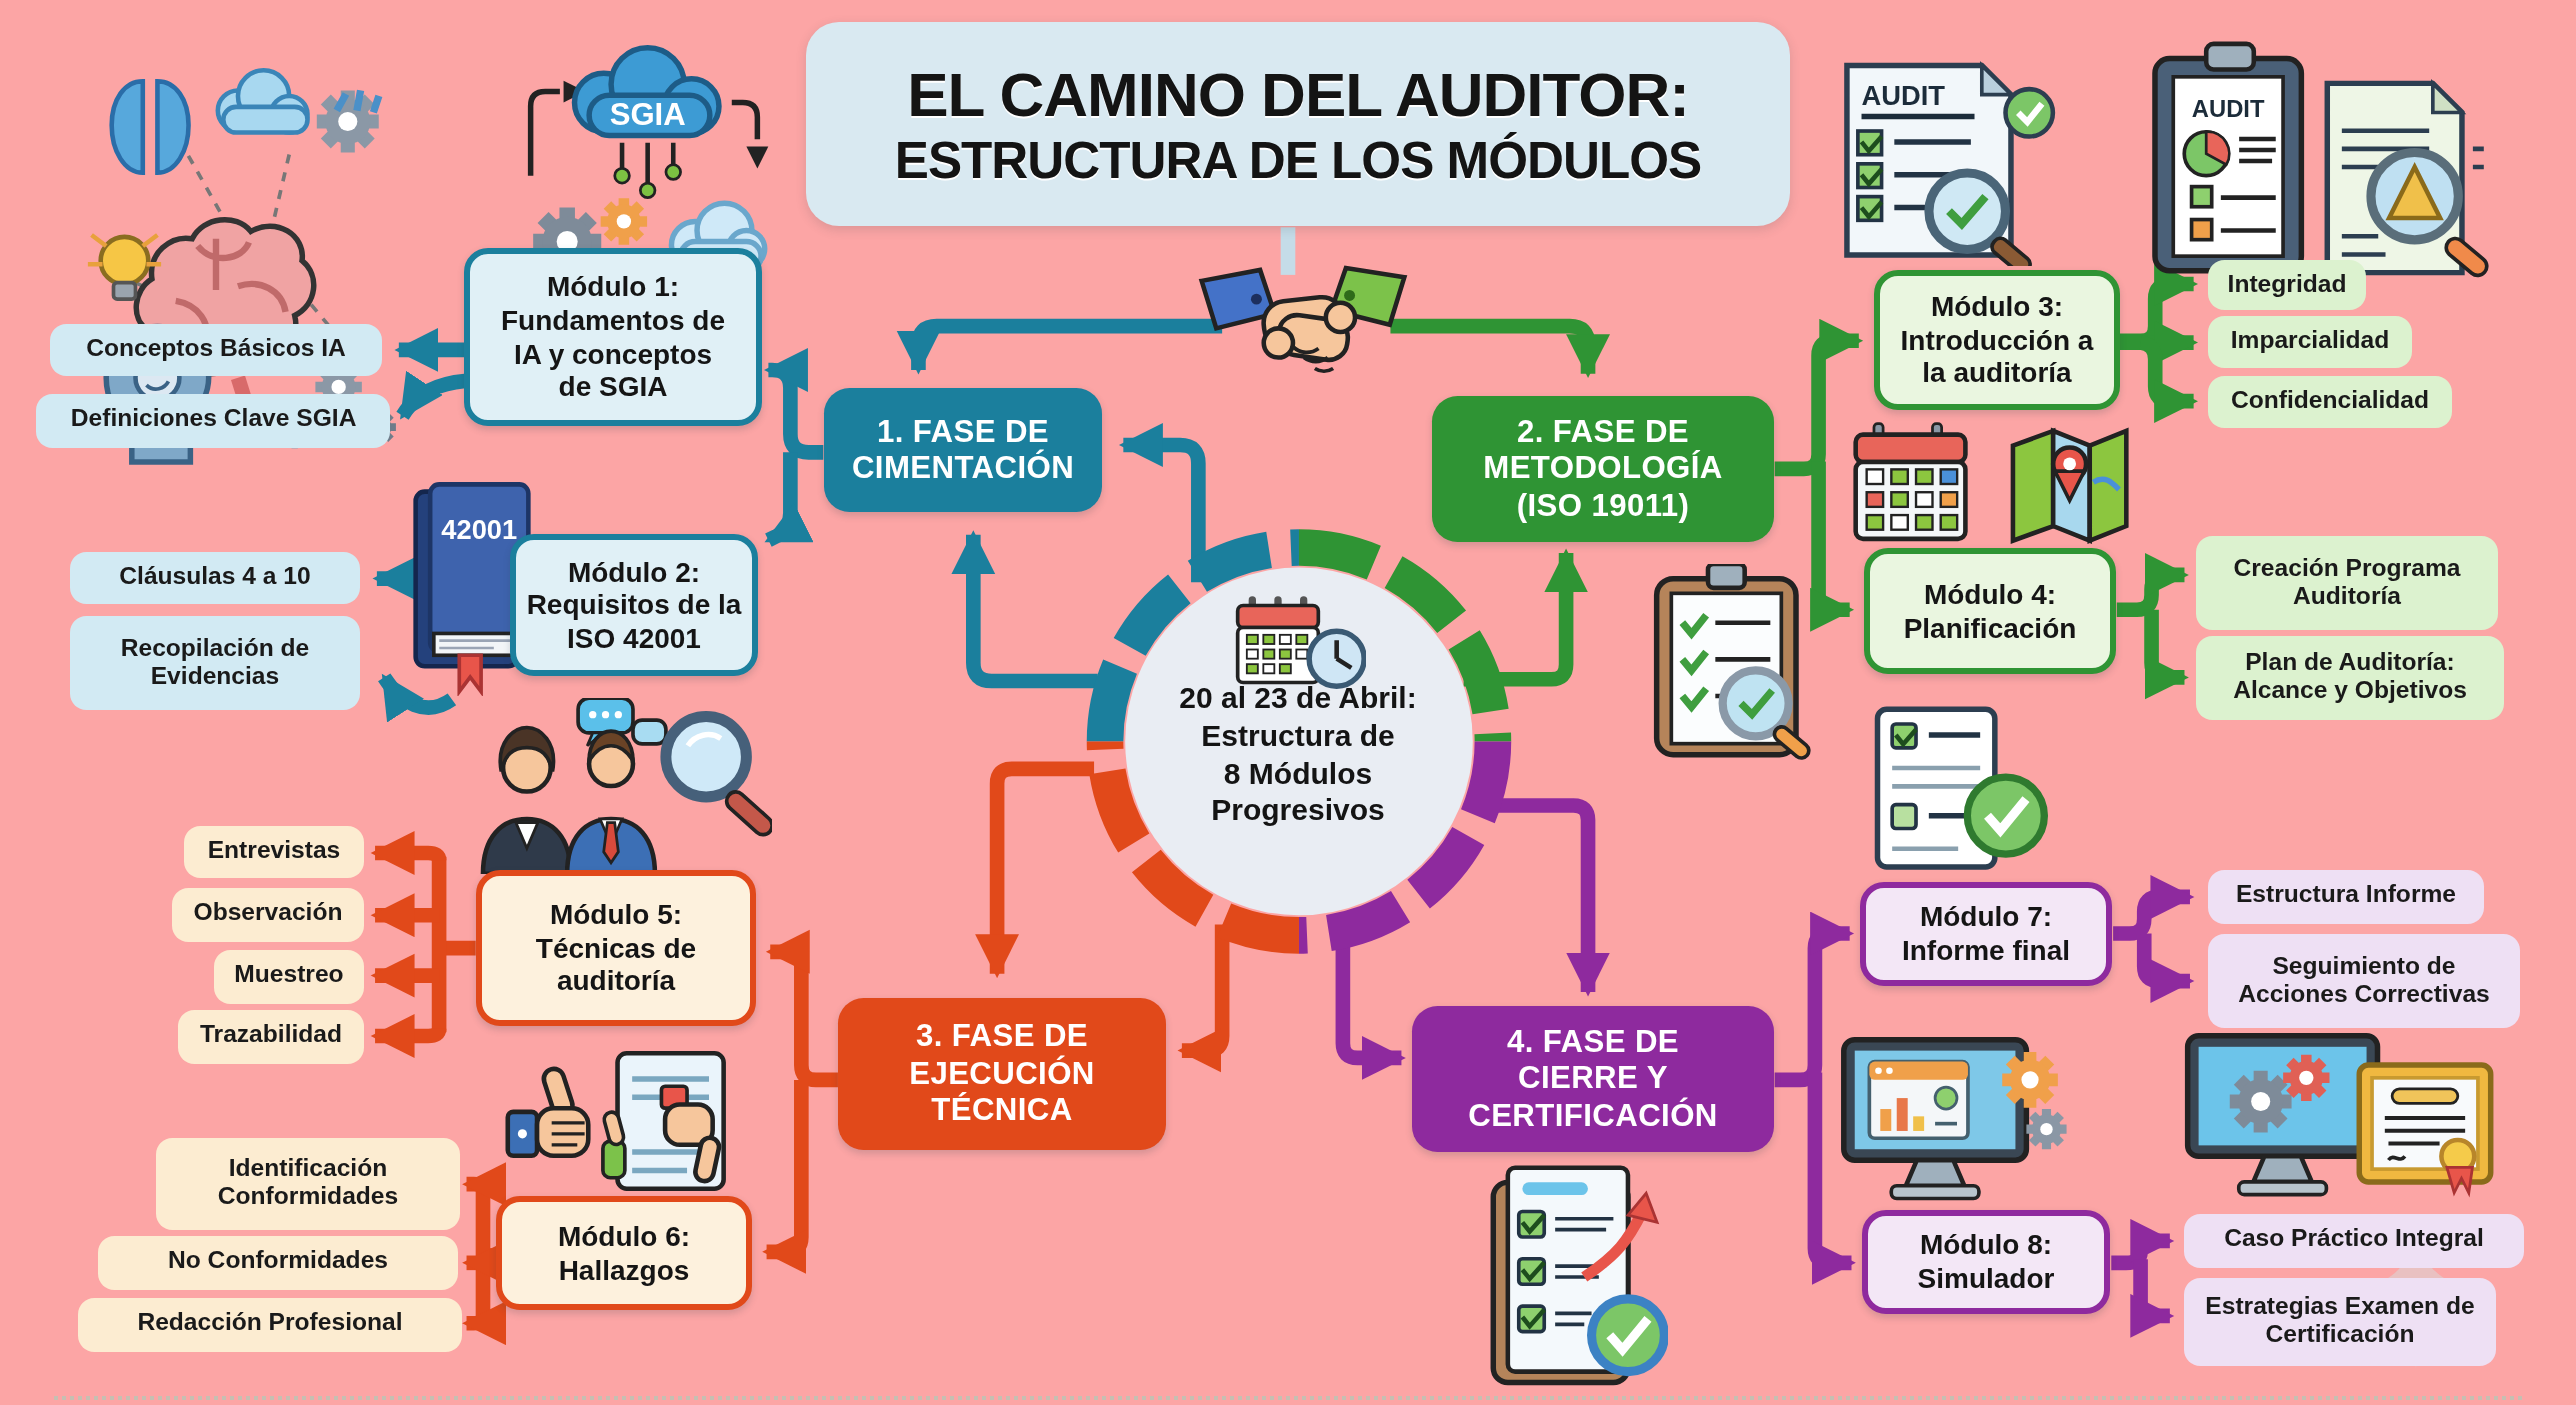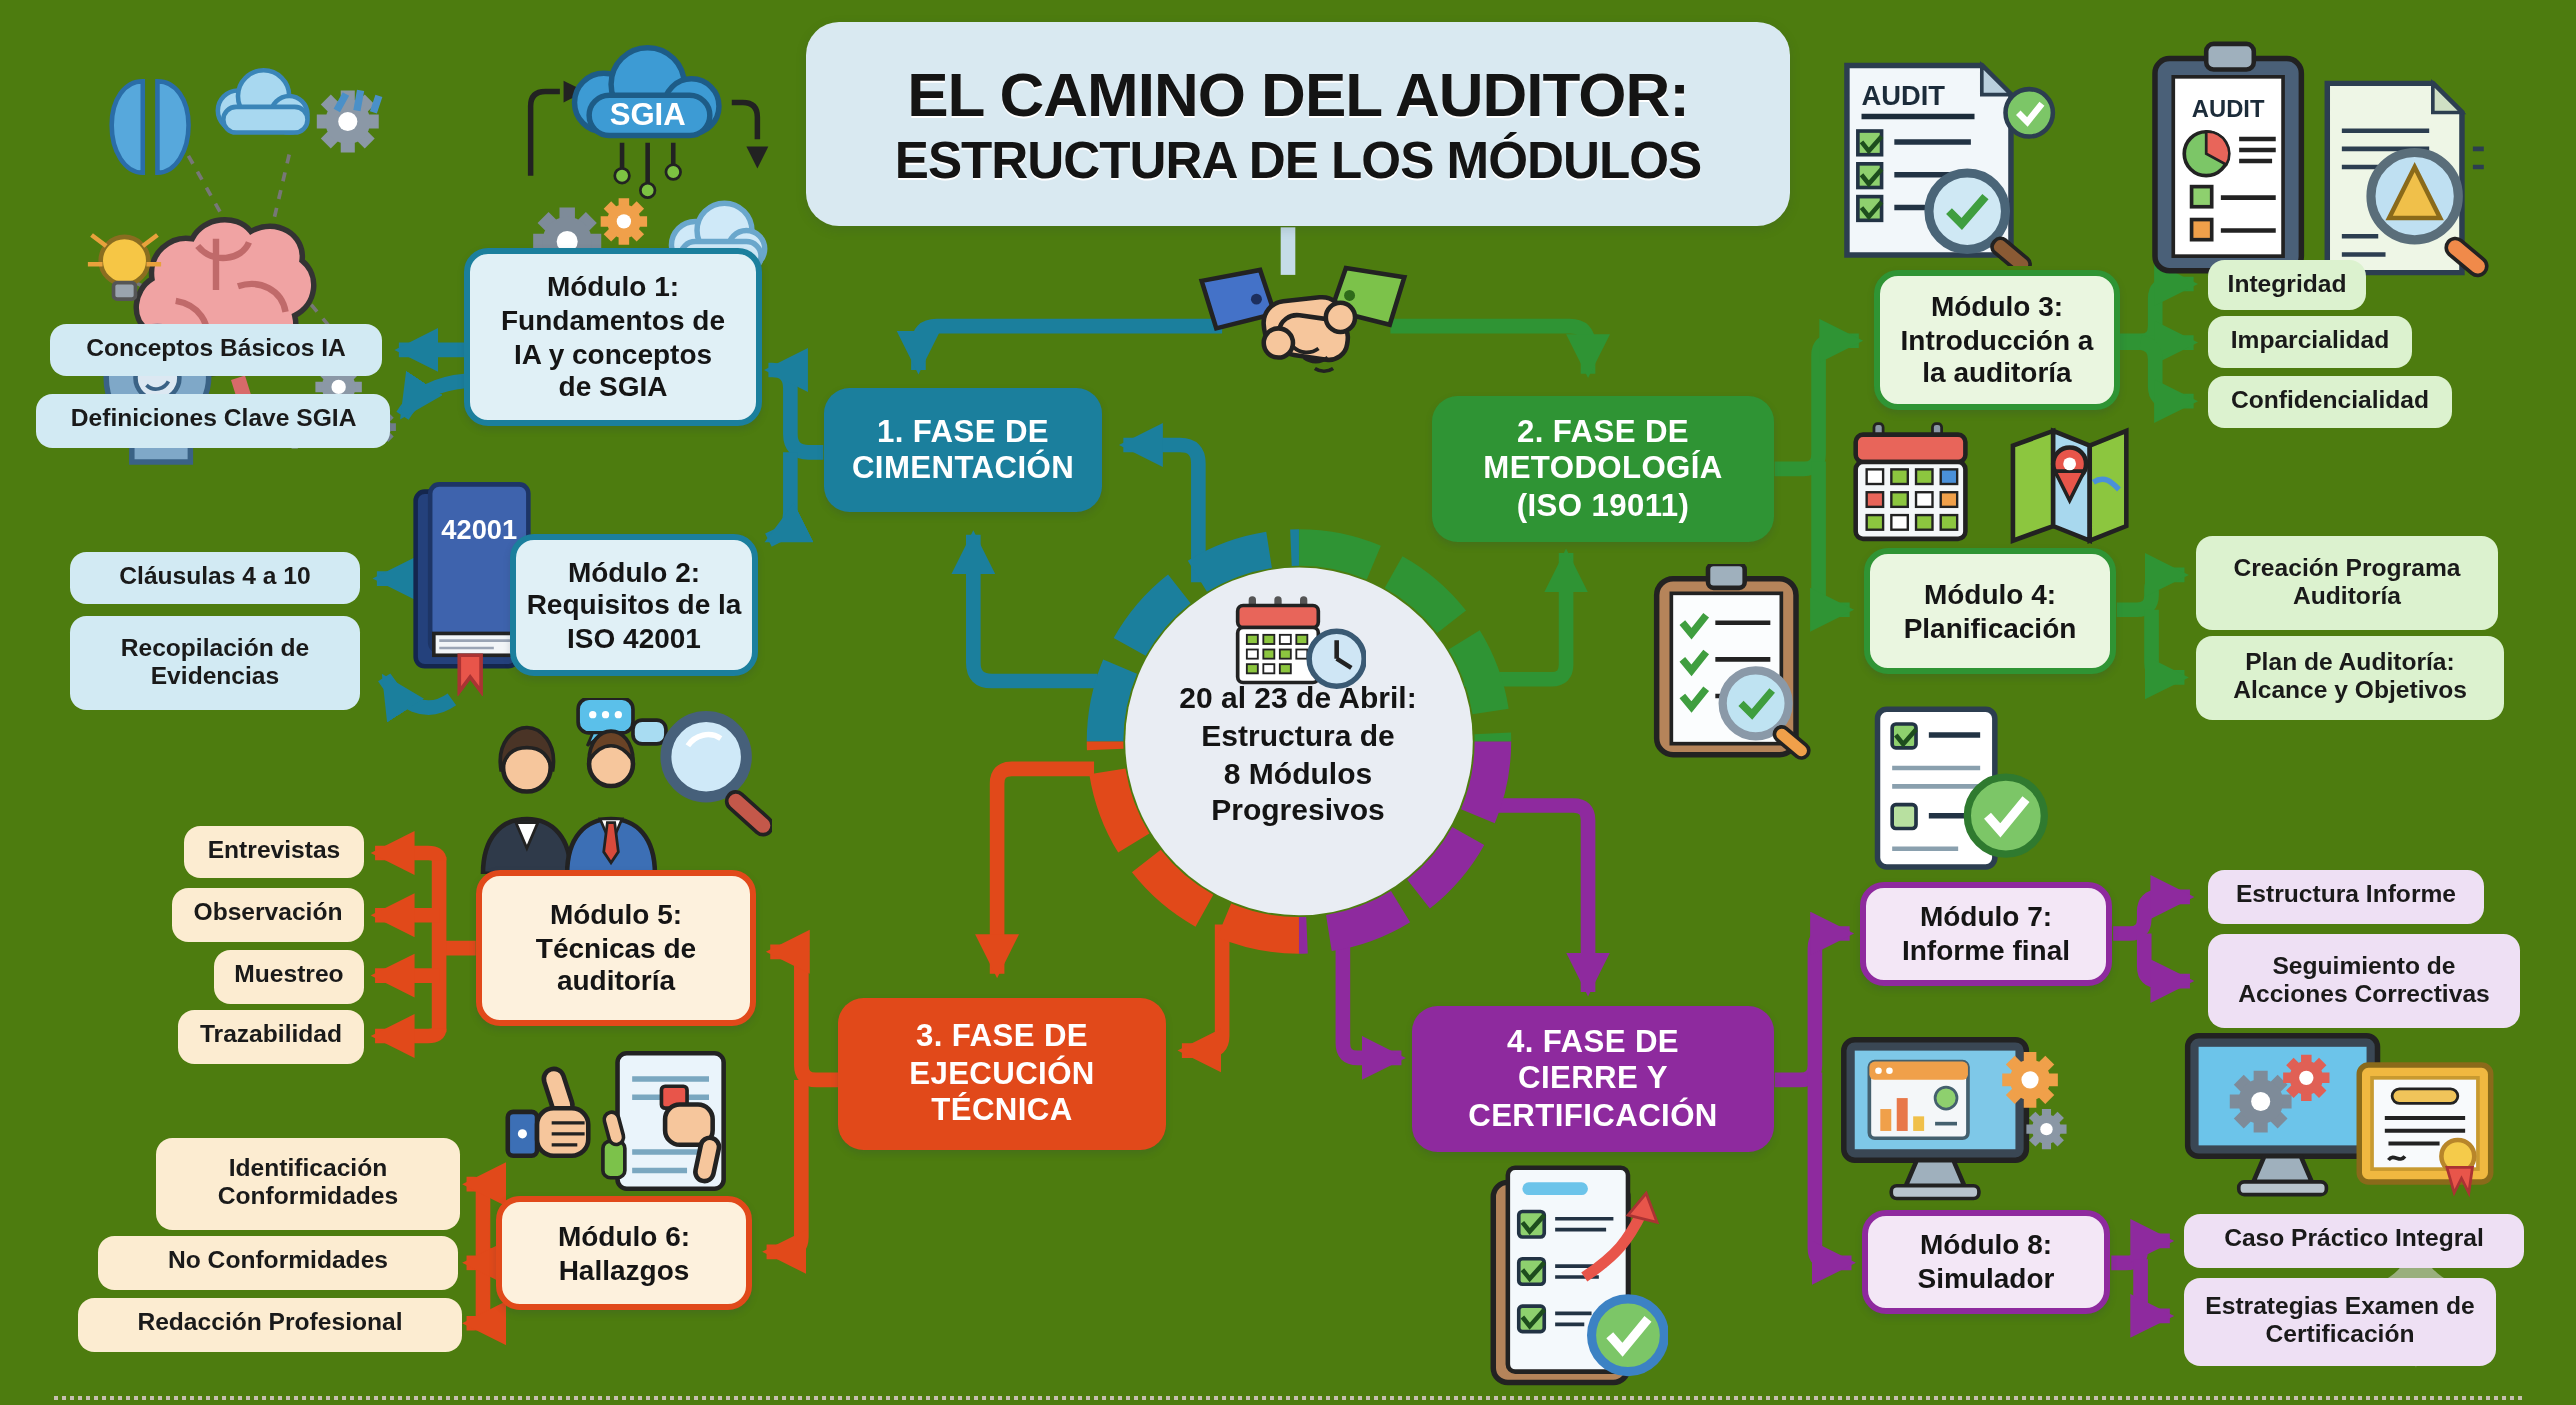--- a/index.html
+++ b/index.html
@@ -1,18 +1,18 @@
 <!DOCTYPE html>
 <html style="--phase1: #1b7f9d; --phase2: #2f9434; --phase3: #e1491a; --phase4: #8e2a9e; --mod-blue-fill: #e0f0f6; --mod-green-fill: #eaf6e0; --mod-orange-fill: #fdf1dd; --mod-purple-fill: #f3e7f6; --lbl-blue: #d2eaf3; --lbl-green: #dcf2cf; --lbl-orange: #fcecd1; --lbl-purple: #eee0f4; --title-bg: #d9e9f1; --circle-fill: #e9edf3;font-size:14.6px"><head>
 <meta charset="utf-8">
 <style>
   *{margin:0;padding:0;box-sizing:border-box}
   html,body{background:#e9e9e9}
   body{font-family:"Liberation Sans",sans-serif}
-  #stage{width:2576px;height:1405px;background:#4d7c0f;overflow:hidden;position:relative}
+  #stage{width:2576px;height:1405px;background:#fca5a5;overflow:hidden;position:relative}
   #canvas{width:1288px;height:703px;position:relative;transform:scale(2);transform-origin:0 0}
   #wires{position:absolute;left:0;top:0;z-index:1}
   svg.icon{position:absolute;z-index:2}
   .above{z-index:4}
   .node{position:absolute;z-index:3;display:flex;flex-direction:column;align-items:center;justify-content:center;
         text-align:center;border-radius:12.8px;line-height:1.18;box-shadow:0 1.8px 3.7px rgba(40,60,70,.18)}
   .phase{color:#fff;font-weight:700;font-size:15.6px;letter-spacing:0.2px}
   .p1{background:var(--phase1,#1b7f9d)} .p2{background:var(--phase2,#2f9434)}
   .p3{background:var(--phase3,#e1491a)} .p4{background:var(--phase4,#8e2a9e)}
   .mod{font-weight:700;font-size:14px;color:#151515;border:3.7px solid;border-radius:12px;background:#fff}

